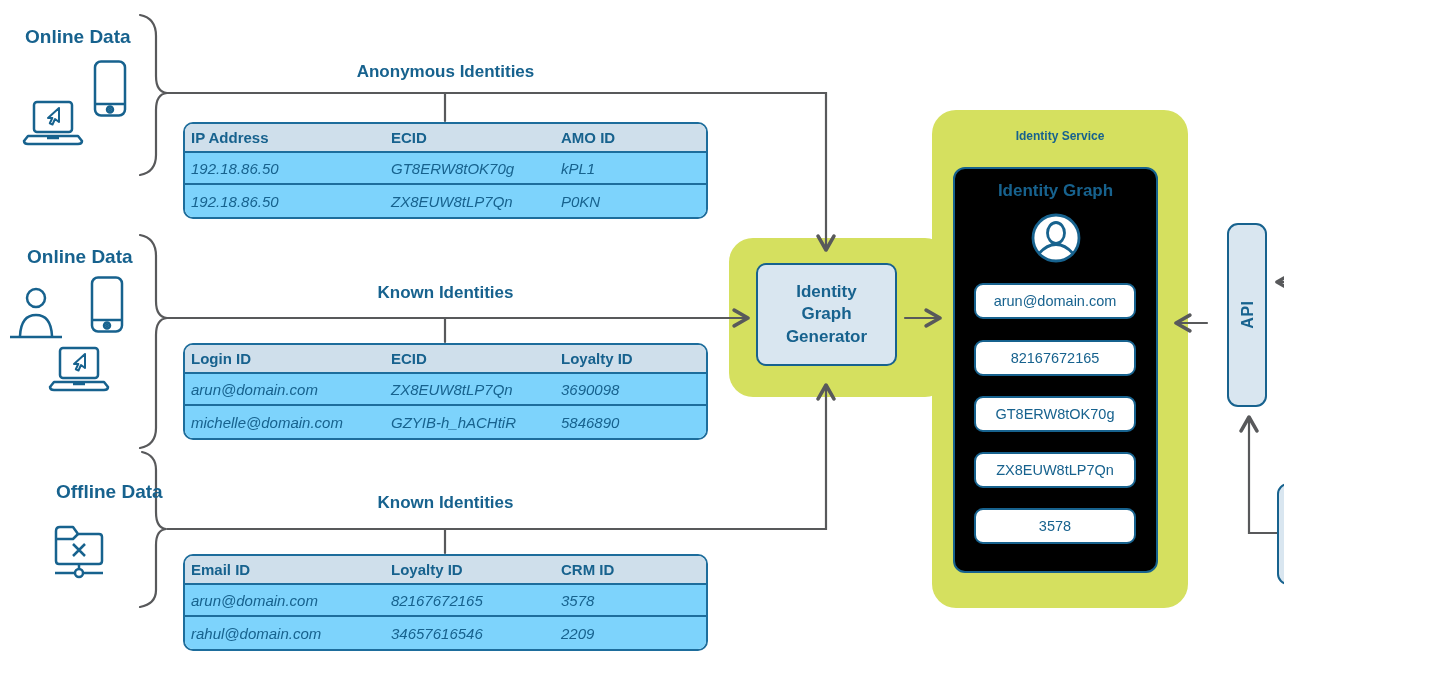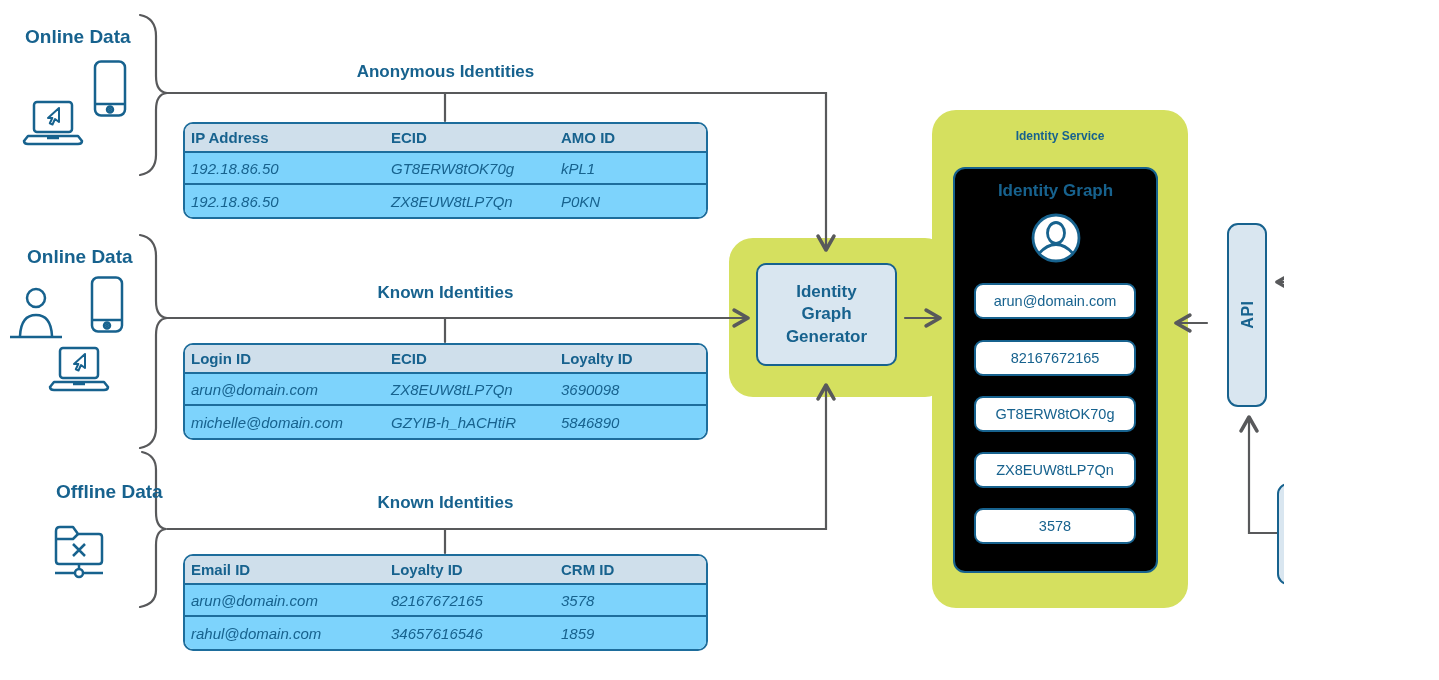--- a/index.html
+++ b/index.html
@@ -189,21 +189,21 @@
       <div class="cell">CRM ID</div>
     </div>
     <div class="trow mid">
       <div class="cell">arun@domain.com</div>
       <div class="cell">82167672165</div>
       <div class="cell">3578</div>
     </div>
     <div class="trow">
       <div class="cell">rahul@domain.com</div>
       <div class="cell">34657616546</div>
-      <div class="cell">1859</div>
+      <div class="cell">2209</div>
     </div>
   </div>
 
   <div class="box" id="gen-box">
     <span class="box-label">Identity Graph Generator</span>
   </div>
 
   <div class="fg" id="service-title">Identity Service</div>
 
   <div class="fg" id="graph-box">

